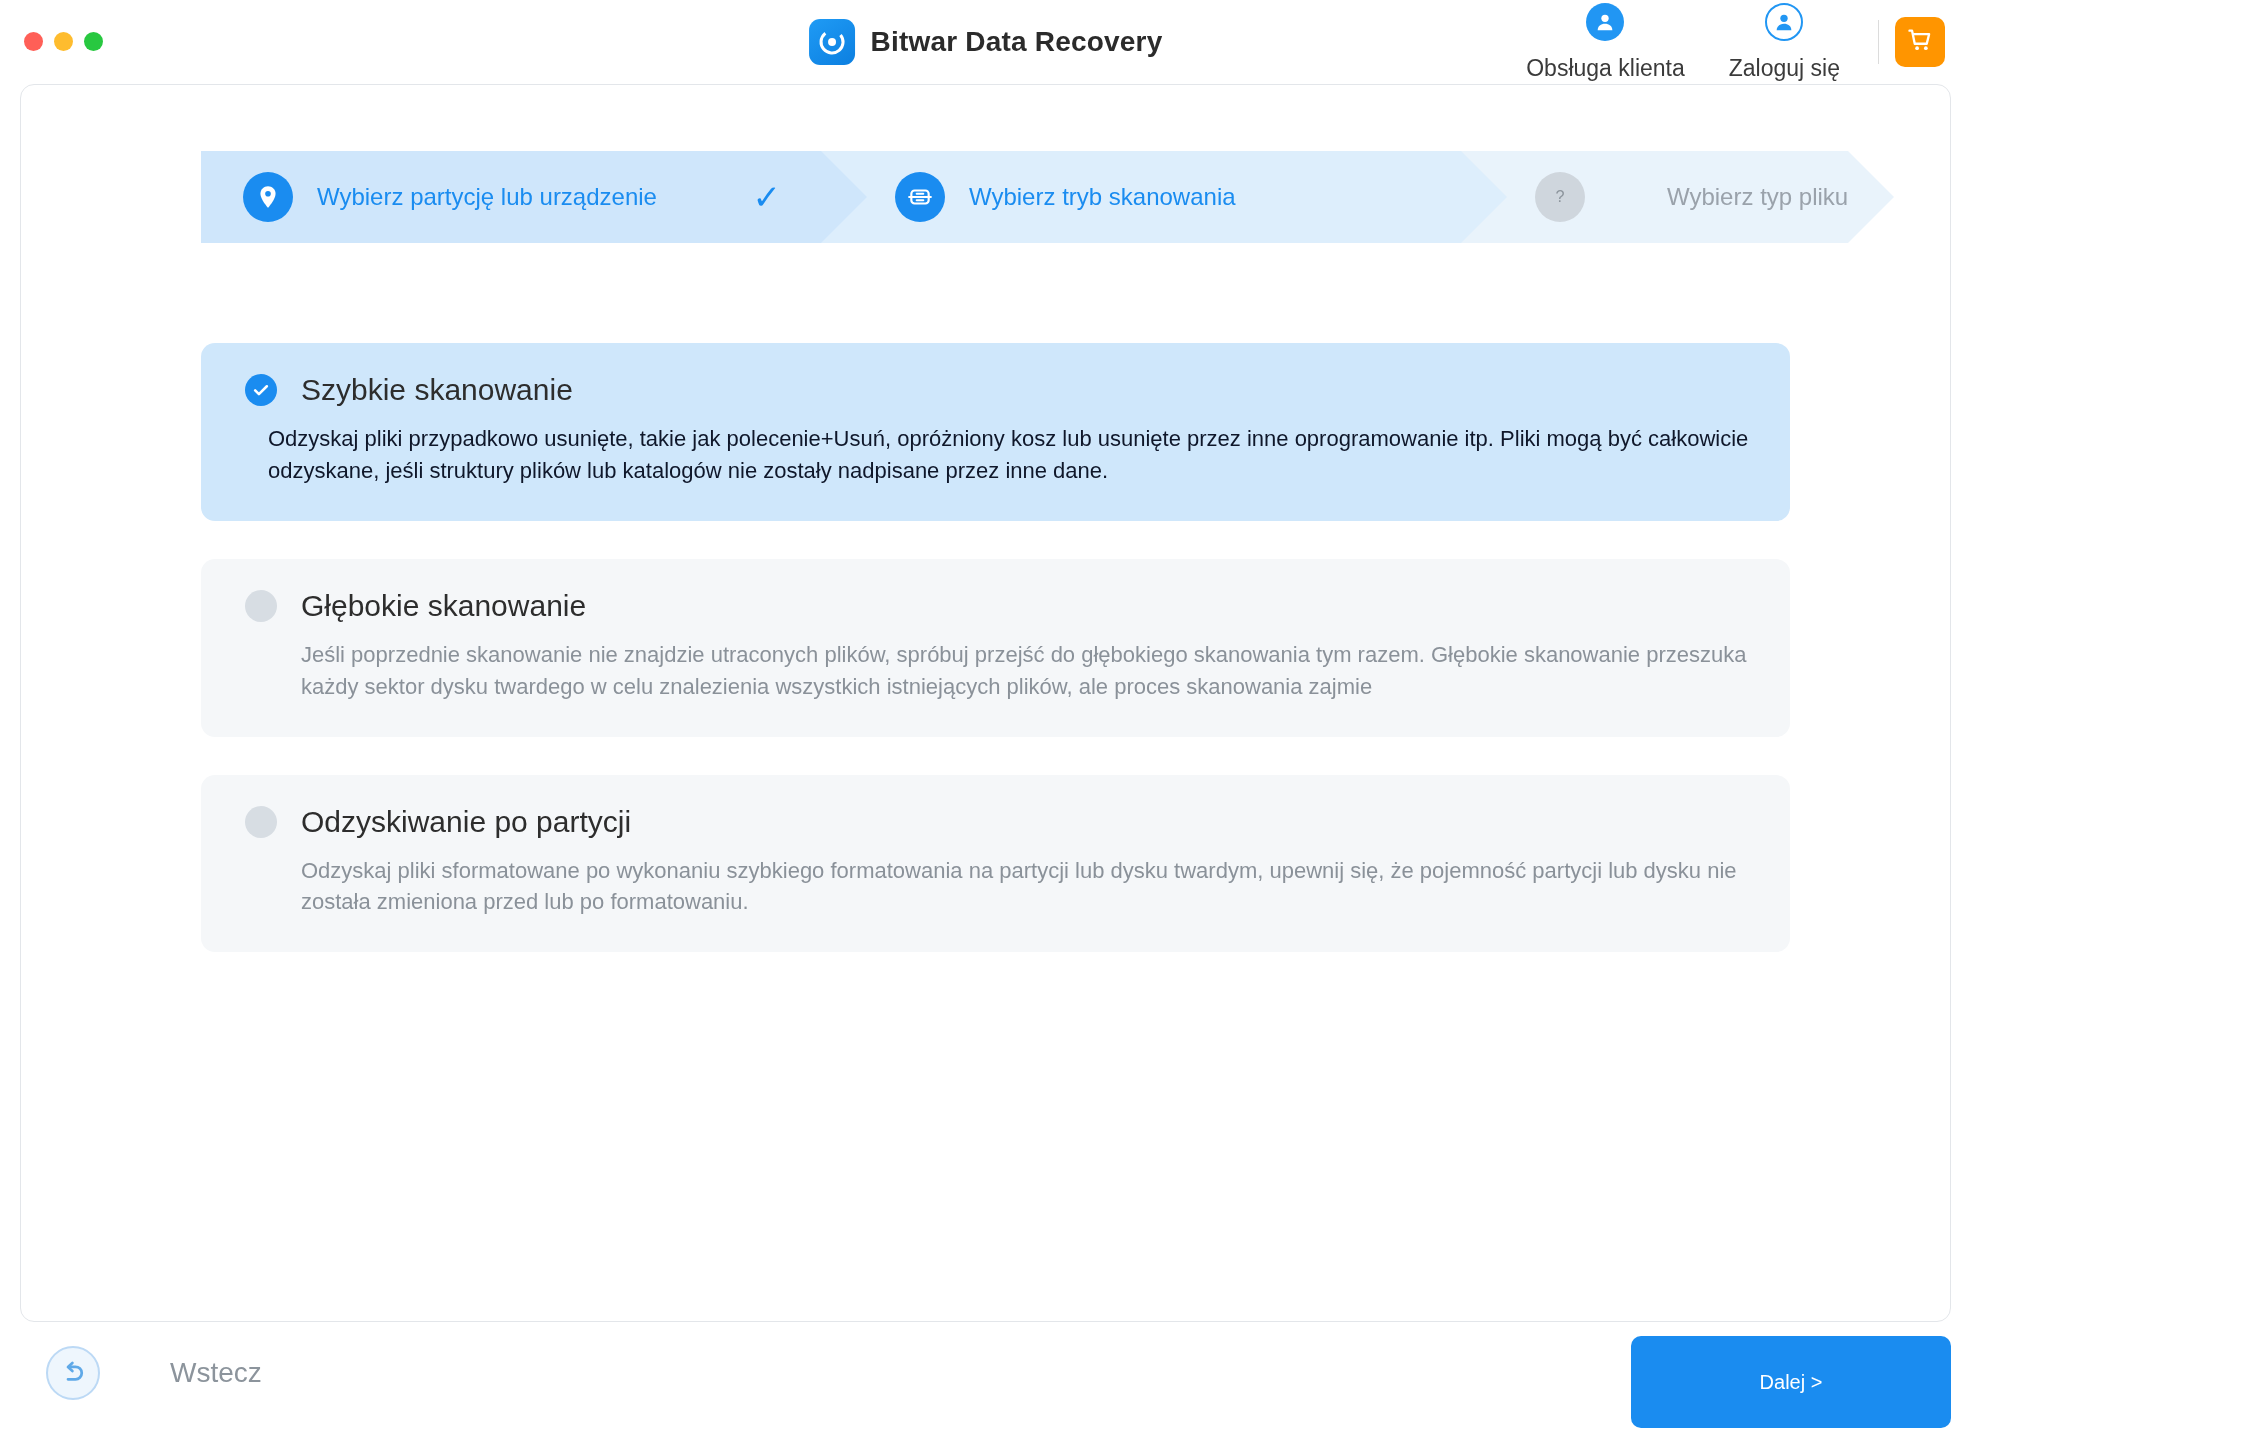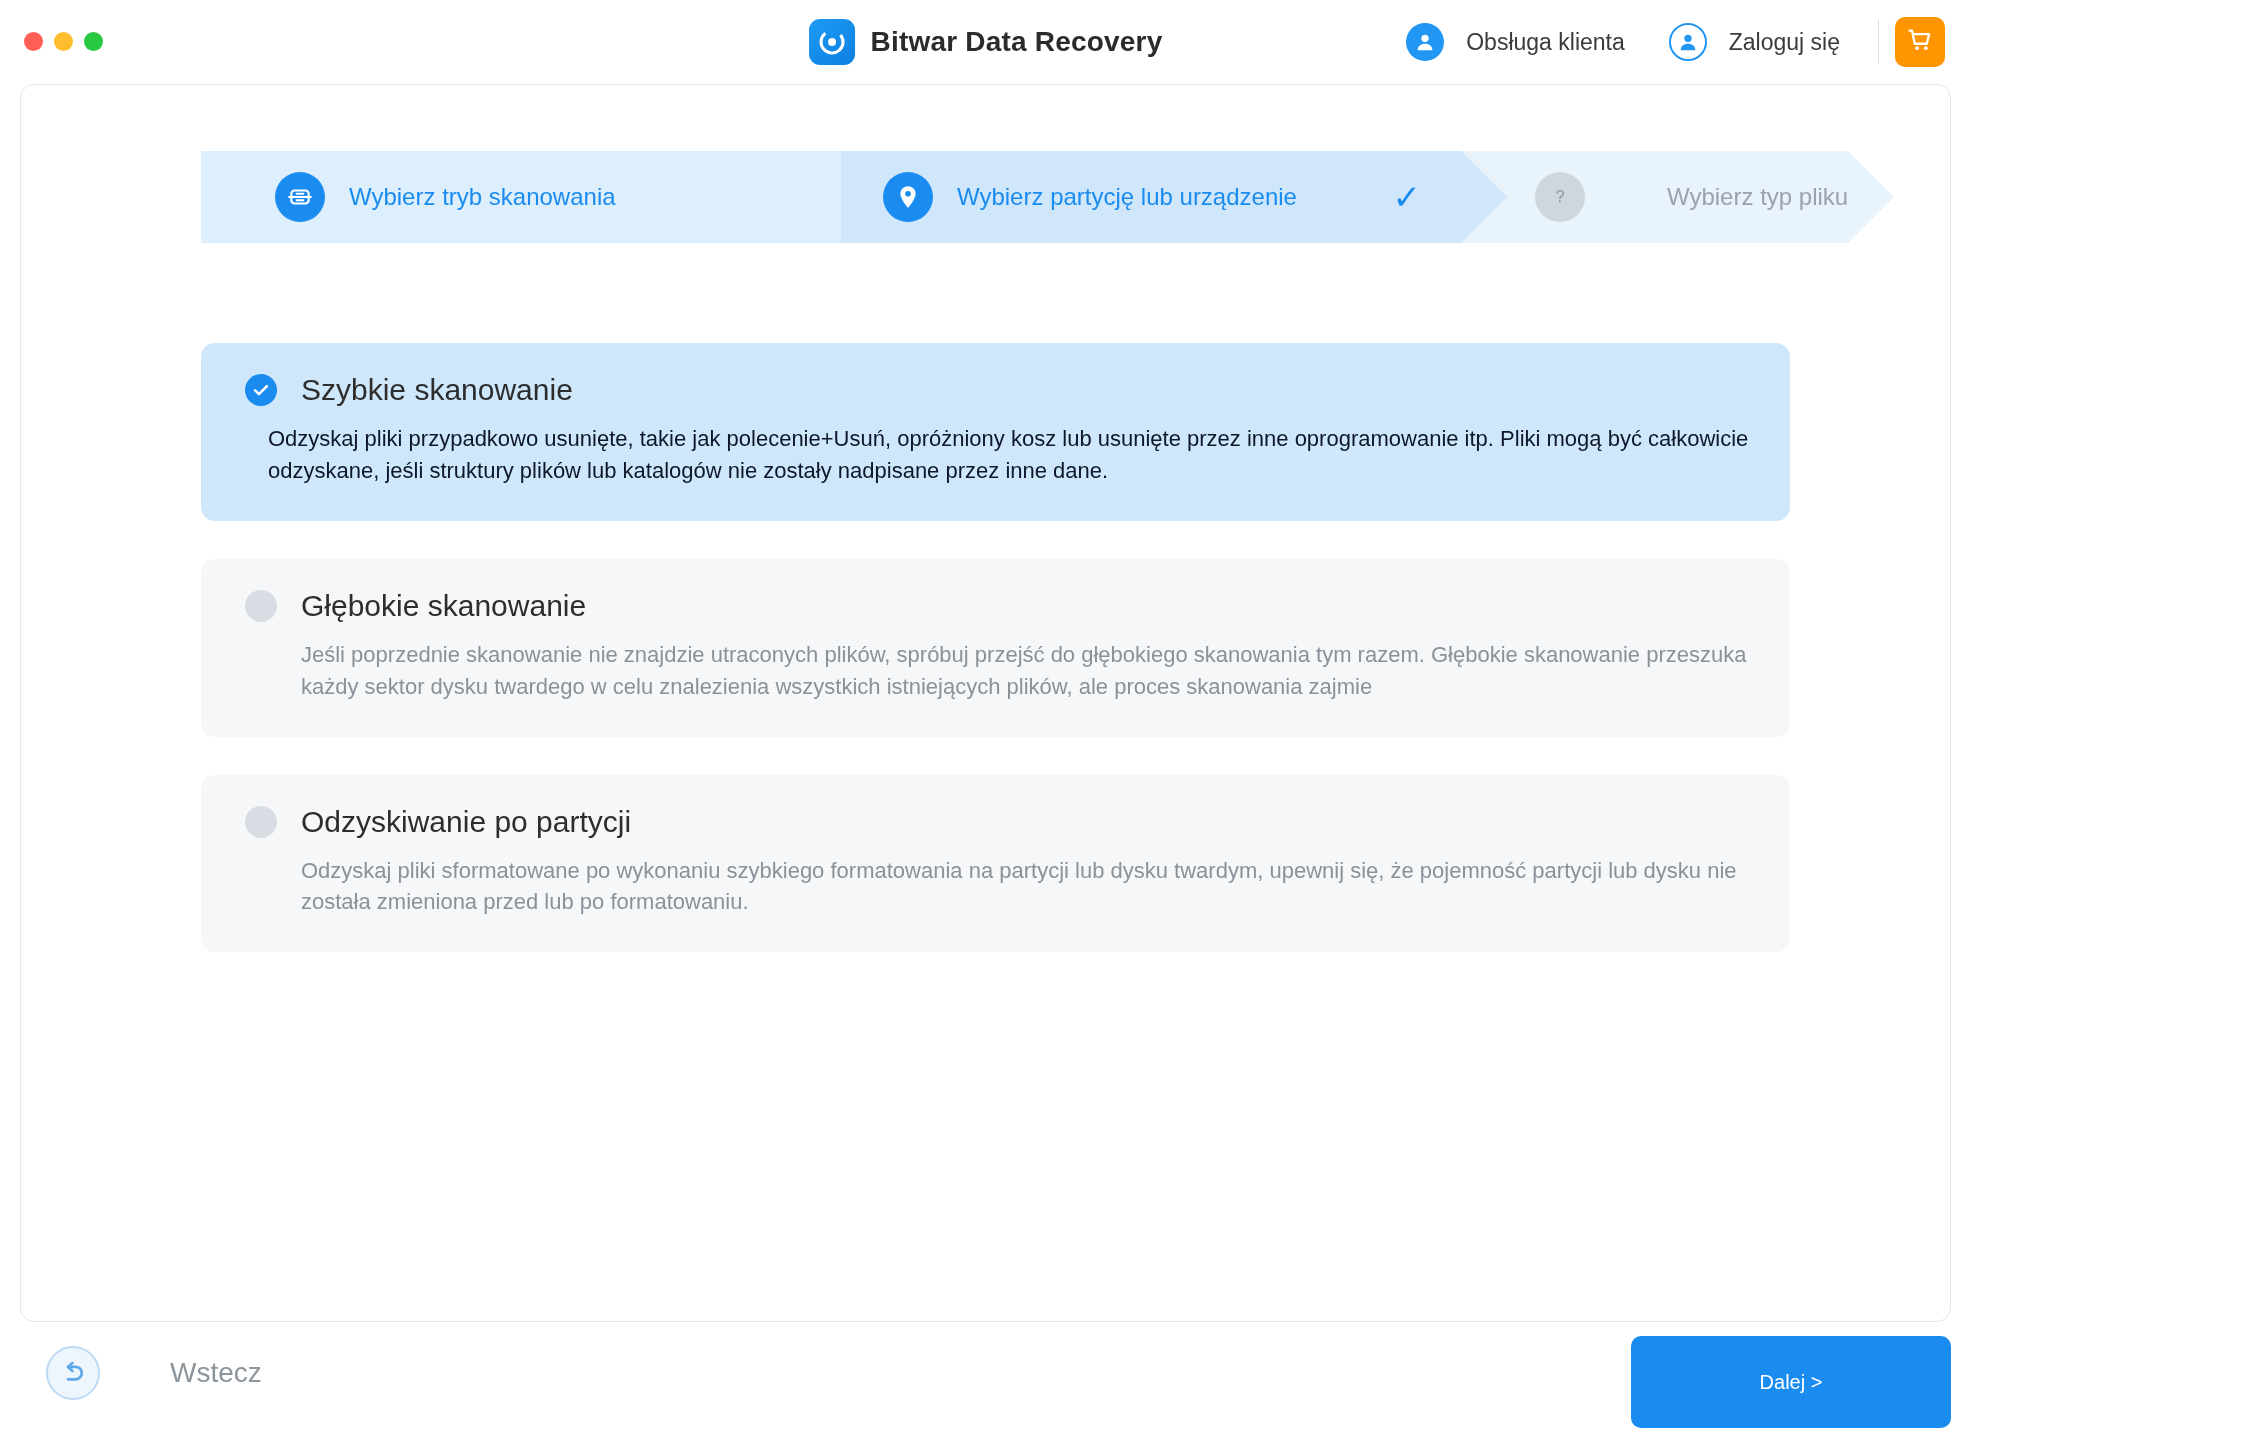--- a/index.html
+++ b/index.html
@@ -78,23 +78,24 @@
     top: 0;
     height: 84px;
     display: flex;
     align-items: center;
     gap: 0;
     padding-right: 26px;
   }
   .tb-action {
     display: flex;
     align-items: center;
-    gap: 22px;
+    gap: 14px;
     padding: 0 22px;
     cursor: default;
+    flex-direction: column;
   }
   .tb-action .label {
     font-size: 23px;
     color: #3b3b3b;
     white-space: nowrap;
   }
   .tb-avatar {
     width: 38px;
     height: 38px;
     border-radius: 50%;
@@ -339,45 +340,45 @@
           </svg>
         </span>
       </div>
     </div>
   </div>
 
   <div class="content">
 
     <div class="steps">
 
+      <div class="step step-1">
+        <span class="step-badge badge-blue">
+          <svg width="26" height="26" viewBox="0 0 24 24" aria-hidden="true">
+            <path d="M12 2C8.1 2 5 5.1 5 9c0 5.2 7 13 7 13s7-7.8 7-13c0-3.9-3.1-7-7-7z" fill="#ffffff"></path>
+            <circle cx="12" cy="9" r="2.6" fill="#1a8cf0"></circle>
+          </svg>
+        </span>
+        <span class="step-label active">Wybierz partycję lub urządzenie</span>
+        <span class="step-check">✓</span>
+        <svg class="chev" viewBox="0 0 46 92" preserveAspectRatio="none">
+          <polygon points="0,0 46,46 0,92" fill="#cfe6fb"></polygon>
+        </svg>
+      </div>
+
       <div class="step step-2">
         <span class="step-badge badge-blue">
           <svg width="26" height="26" viewBox="0 0 24 24" aria-hidden="true">
             <rect x="4" y="6" width="16" height="12" rx="3" fill="none" stroke="#ffffff" stroke-width="2"></rect>
             <path d="M2 12h20" stroke="#ffffff" stroke-width="2" stroke-linecap="round"></path>
             <path d="M9 9h6M9 15h6" stroke="#ffffff" stroke-width="2" stroke-linecap="round"></path>
           </svg>
         </span>
         <span class="step-label active">Wybierz tryb skanowania</span>
         <svg class="chev" viewBox="0 0 46 92" preserveAspectRatio="none">
           <polygon points="0,0 46,46 0,92" fill="#ddeefc"></polygon>
-        </svg>
-      </div>
-
-      <div class="step step-1">
-        <span class="step-badge badge-blue">
-          <svg width="26" height="26" viewBox="0 0 24 24" aria-hidden="true">
-            <path d="M12 2C8.1 2 5 5.1 5 9c0 5.2 7 13 7 13s7-7.8 7-13c0-3.9-3.1-7-7-7z" fill="#ffffff"></path>
-            <circle cx="12" cy="9" r="2.6" fill="#1a8cf0"></circle>
-          </svg>
-        </span>
-        <span class="step-label active">Wybierz partycję lub urządzenie</span>
-        <span class="step-check">✓</span>
-        <svg class="chev" viewBox="0 0 46 92" preserveAspectRatio="none">
-          <polygon points="0,0 46,46 0,92" fill="#cfe6fb"></polygon>
         </svg>
       </div>
 
       <div class="step step-3">
         <span class="step-badge badge-grey">
           <svg width="26" height="26" viewBox="0 0 24 24" aria-hidden="true">
             <text x="12" y="17" text-anchor="middle" font-family="Liberation Sans, sans-serif" font-size="15" fill="#8d959d">?</text>
           </svg>
         </span>
         <span class="step-label inactive">Wybierz typ pliku</span>

